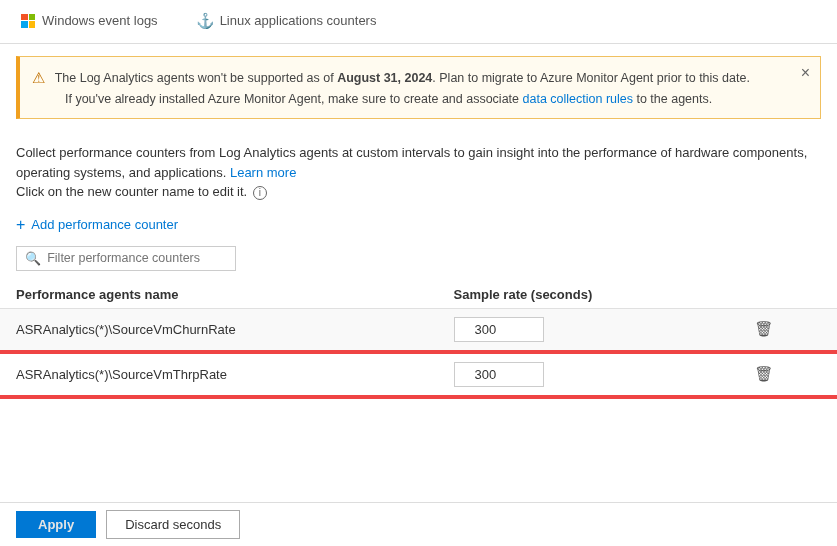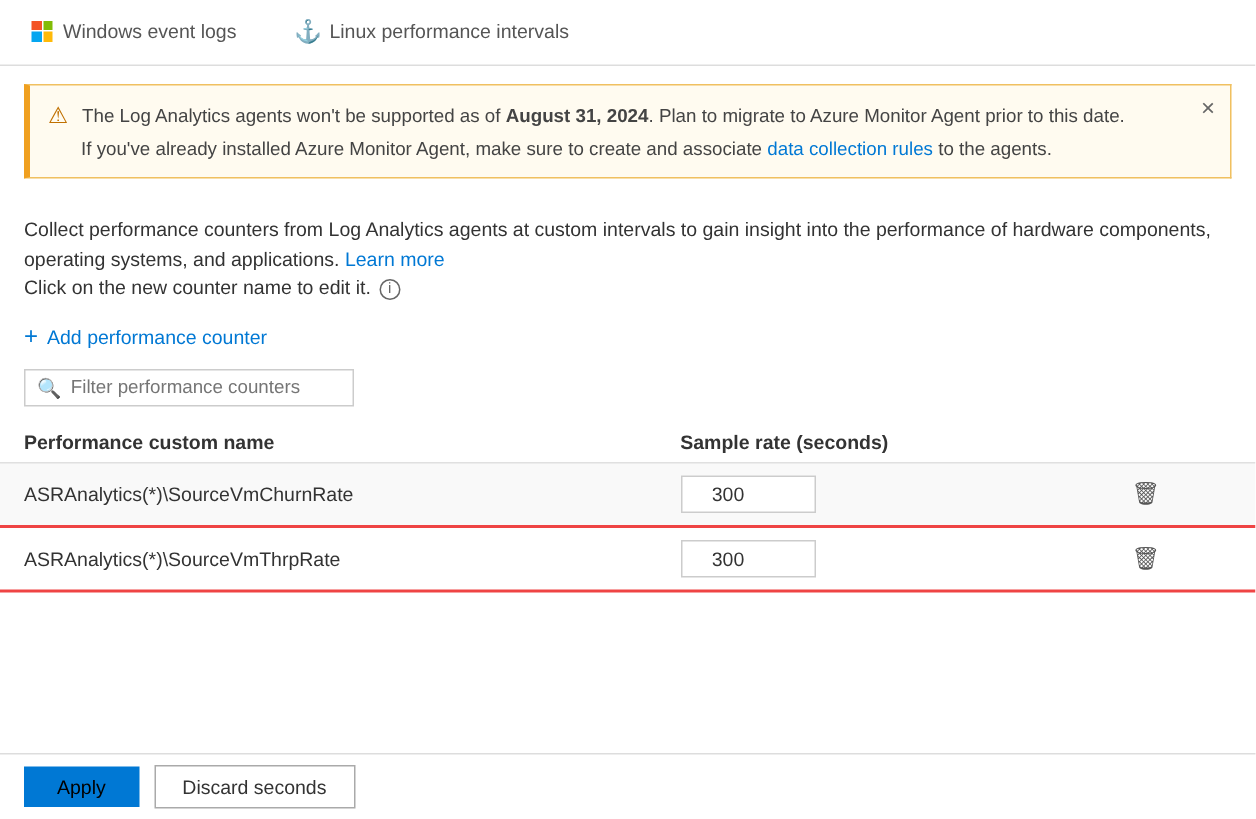--- a/index.html
+++ b/index.html
@@ -161,21 +161,21 @@
       border-bottom: 1px solid #e0e0e0;
     }
     .counter-table th {
       text-align: left;
       padding: 6px 16px;
       font-weight: 600;
       font-size: 13px;
       color: #333;
     }
     .counter-table tbody tr {
-      border-bottom: 2px solid #ef4444;
+      border-bottom: 4px solid #ef4444;
     }
     .counter-table tbody tr:nth-child(odd) {
       background: #f9f9f9;
     }
     .counter-table tbody tr:nth-child(even) {
       background: #fff;
     }
     .counter-table td {
       padding: 8px 16px;
       font-size: 13px;
@@ -207,26 +207,27 @@
       height: 44px;
       display: flex;
       align-items: center;
       gap: 10px;
       padding: 0 16px;
       border-top: 1px solid #ddd;
       background: #fff;
     }
     .btn-apply {
       background: #0078d4;
-      color: #000000;
+      color: #e5e5e5;
       border: none;
       padding: 6px 22px;
       font-size: 13px;
       cursor: pointer;
       font-family: inherit;
+      font-weight: bold;
     }
     .btn-discard {
       background: #fff;
       color: #333;
       border: 1px solid #aaa;
       padding: 6px 18px;
       font-size: 13px;
       cursor: pointer;
       font-family: inherit;
     }
@@ -262,31 +263,31 @@
           <span class="win-q1"></span>
           <span class="win-q2"></span>
           <span class="win-q3"></span>
           <span class="win-q4"></span>
         </span>
     </span>
     <span>Windows event logs</span>
   </div>
   <div class="tab-item">
     <span class="tab-icon linux-icon">⚓</span>
-    <span>Linux performance intervals</span>
+    <span>Linux applications counters</span>
   </div>
 </div>
 
 <div class="main-content">
 
   <div class="warning-banner">
     <span class="warn-icon">⚠</span>
     <span>The Log Analytics agents won't be supported as of </span><strong>August 31, 2024</strong><span>. Plan to migrate to Azure Monitor Agent prior to this date.</span>
     <br>
-    <span style="margin-left:22px;">If you've already installed Azure Monitor Agent, make sure to create and associate </span><a href="#">data collection rules</a><span> to the agents.</span>
+    <span style="margin-left:33px;">If you've already installed Azure Monitor Agent, make sure to create and associate </span><a href="#">data collection rules</a><span> to the agents.</span>
     <span class="close-btn">×</span>
   </div>
 
   <div class="description">
     <span>Collect performance counters from Log Analytics agents at custom intervals to gain insight into the performance of hardware components, operating systems, and applications.</span>
     <a href="#">Learn more</a>
     <br>
     <span>Click on the new counter name to edit it.</span>
     <span class="info-icon">i</span>
   </div>
@@ -299,21 +300,21 @@
   <div class="filter-bar">
     <div class="filter-input-wrapper">
       <span class="search-icon-small">🔍</span>
       <input type="text" placeholder="Filter performance counters" style="">
     </div>
   </div>
 
   <table class="counter-table">
     <thead>
       <tr>
-        <th>Performance custom name</th>
+        <th>Performance agents name</th>
         <th>Sample rate (seconds)</th>
         <th></th>
       </tr>
     </thead>
     <tbody id="table-body">
     <tr>
           <td>ASRAnalytics(*)\SourceVmChurnRate</td>
           <td><input type="text" class="sample-rate-input" value="300" style=""></td>
           <td><button class="delete-btn">🗑</button></td>
         </tr>

